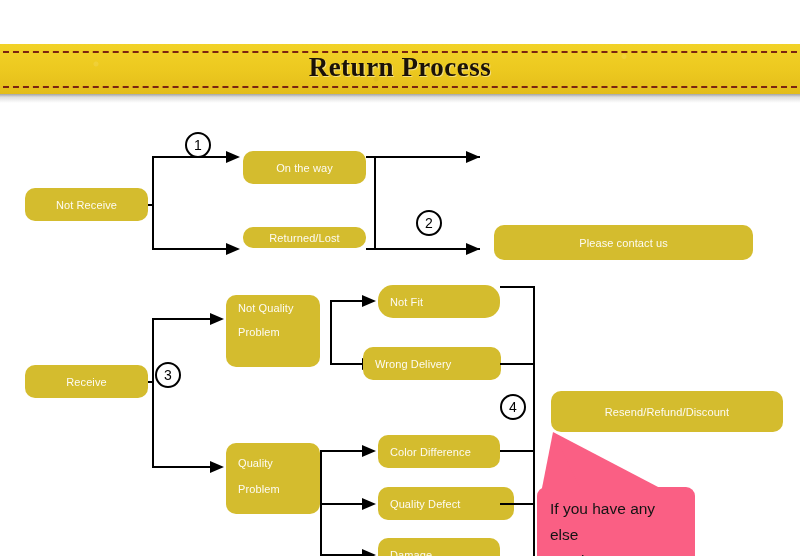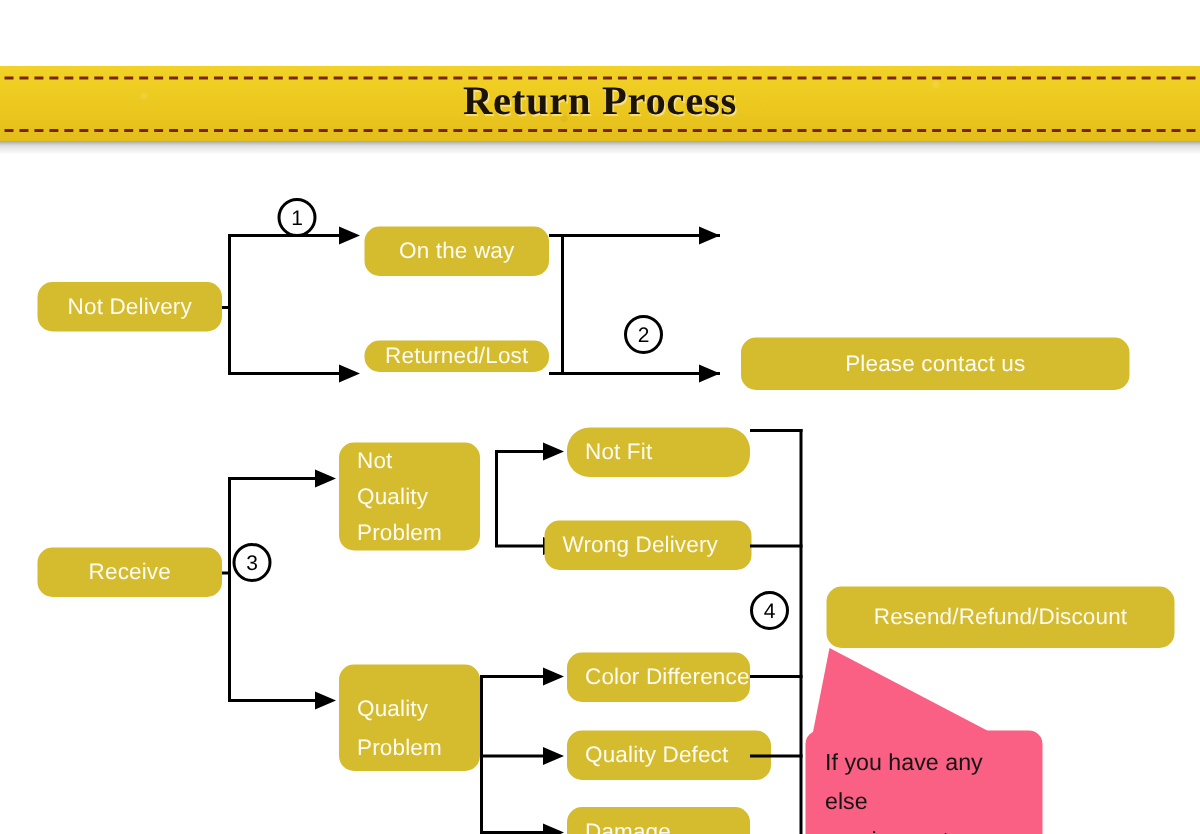--- a/index.html
+++ b/index.html
@@ -71,21 +71,21 @@
     text-shadow: 1px 1px 0 rgba(255,255,255,0.45);
     white-space: nowrap;
   }
 
   
   .node {
     position: absolute;
     background: #d4bc2e;
     border-radius: 10px;
     color: #fdfbf2;
-    font-size: 15px;
+    font-size: 11px;
     line-height: 24px;
     display: flex;
     align-items: center;
     box-sizing: border-box;
     padding: 0 12px;
     white-space: nowrap;
     letter-spacing: 0.1px;
   }
   .node.multiline {
     white-space: normal;
@@ -156,21 +156,21 @@
 
 <div id="canvas">
 
   <div class="banner">
     <div class="banner-dash top"></div>
     <div class="banner-dash bottom"></div>
   </div>
   <div class="banner-shadow"></div>
   <div class="banner-title">Return Process</div>
 
-  <div class="node center" style="left:25px; top:144px; width:123px; height:33px;">Not Delivery</div>
+  <div class="node center" style="left:25px; top:144px; width:123px; height:33px;">Not Receive</div>
 
   <div class="line h" style="left:148px; top:160px; width:6px;"></div>
   <div class="line v" style="left:152px; top:113px; height:93px;"></div>
 
   <div class="line h" style="left:152px; top:112px; width:78px;"></div>
   <div class="arrow" style="left:226px; top:107px;"></div>
   <div class="marker" style="left:185px; top:88px;">1</div>
 
   <div class="node center" style="left:243px; top:107px; width:123px; height:33px;">On the way</div>
 
@@ -196,21 +196,21 @@
   <div class="line h" style="left:148px; top:337px; width:6px;"></div>
   <div class="line v" style="left:152px; top:275px; height:149px;"></div>
   <div class="marker" style="left:155px; top:318px;">3</div>
 
   <div class="line h" style="left:152px; top:274px; width:62px;"></div>
   <div class="arrow" style="left:210px; top:269px;"></div>
   <div class="node multiline" style="left:226px; top:251px; width:94px; height:72px; line-height:24px; padding-top:1px;">Not Quality Problem</div>
 
   <div class="line h" style="left:152px; top:422px; width:62px;"></div>
   <div class="arrow" style="left:210px; top:417px;"></div>
-  <div class="node multiline" style="left:226px; top:399px; width:94px; height:71px; line-height:26px; padding-top:17px;">Quality Problem</div>
+  <div class="node multiline" style="left:226px; top:399px; width:94px; height:71px; line-height:26px; padding-top:7px;">Quality Problem</div>
 
   <div class="line v" style="left:330px; top:257px; height:63px;"></div>
   <div class="line h" style="left:330px; top:256px; width:36px;"></div>
   <div class="arrow" style="left:362px; top:251px;"></div>
   <div class="node" style="left:378px; top:241px; width:122px; height:33px;border-radius:15px;">Not Fit</div>
 
   <div class="line h" style="left:330px; top:319px; width:36px;"></div>
   <div class="arrow" style="left:362px; top:314px;"></div>
   <div class="node" style="left:363px; top:303px; width:138px; height:33px;">Wrong Delivery</div>
 

